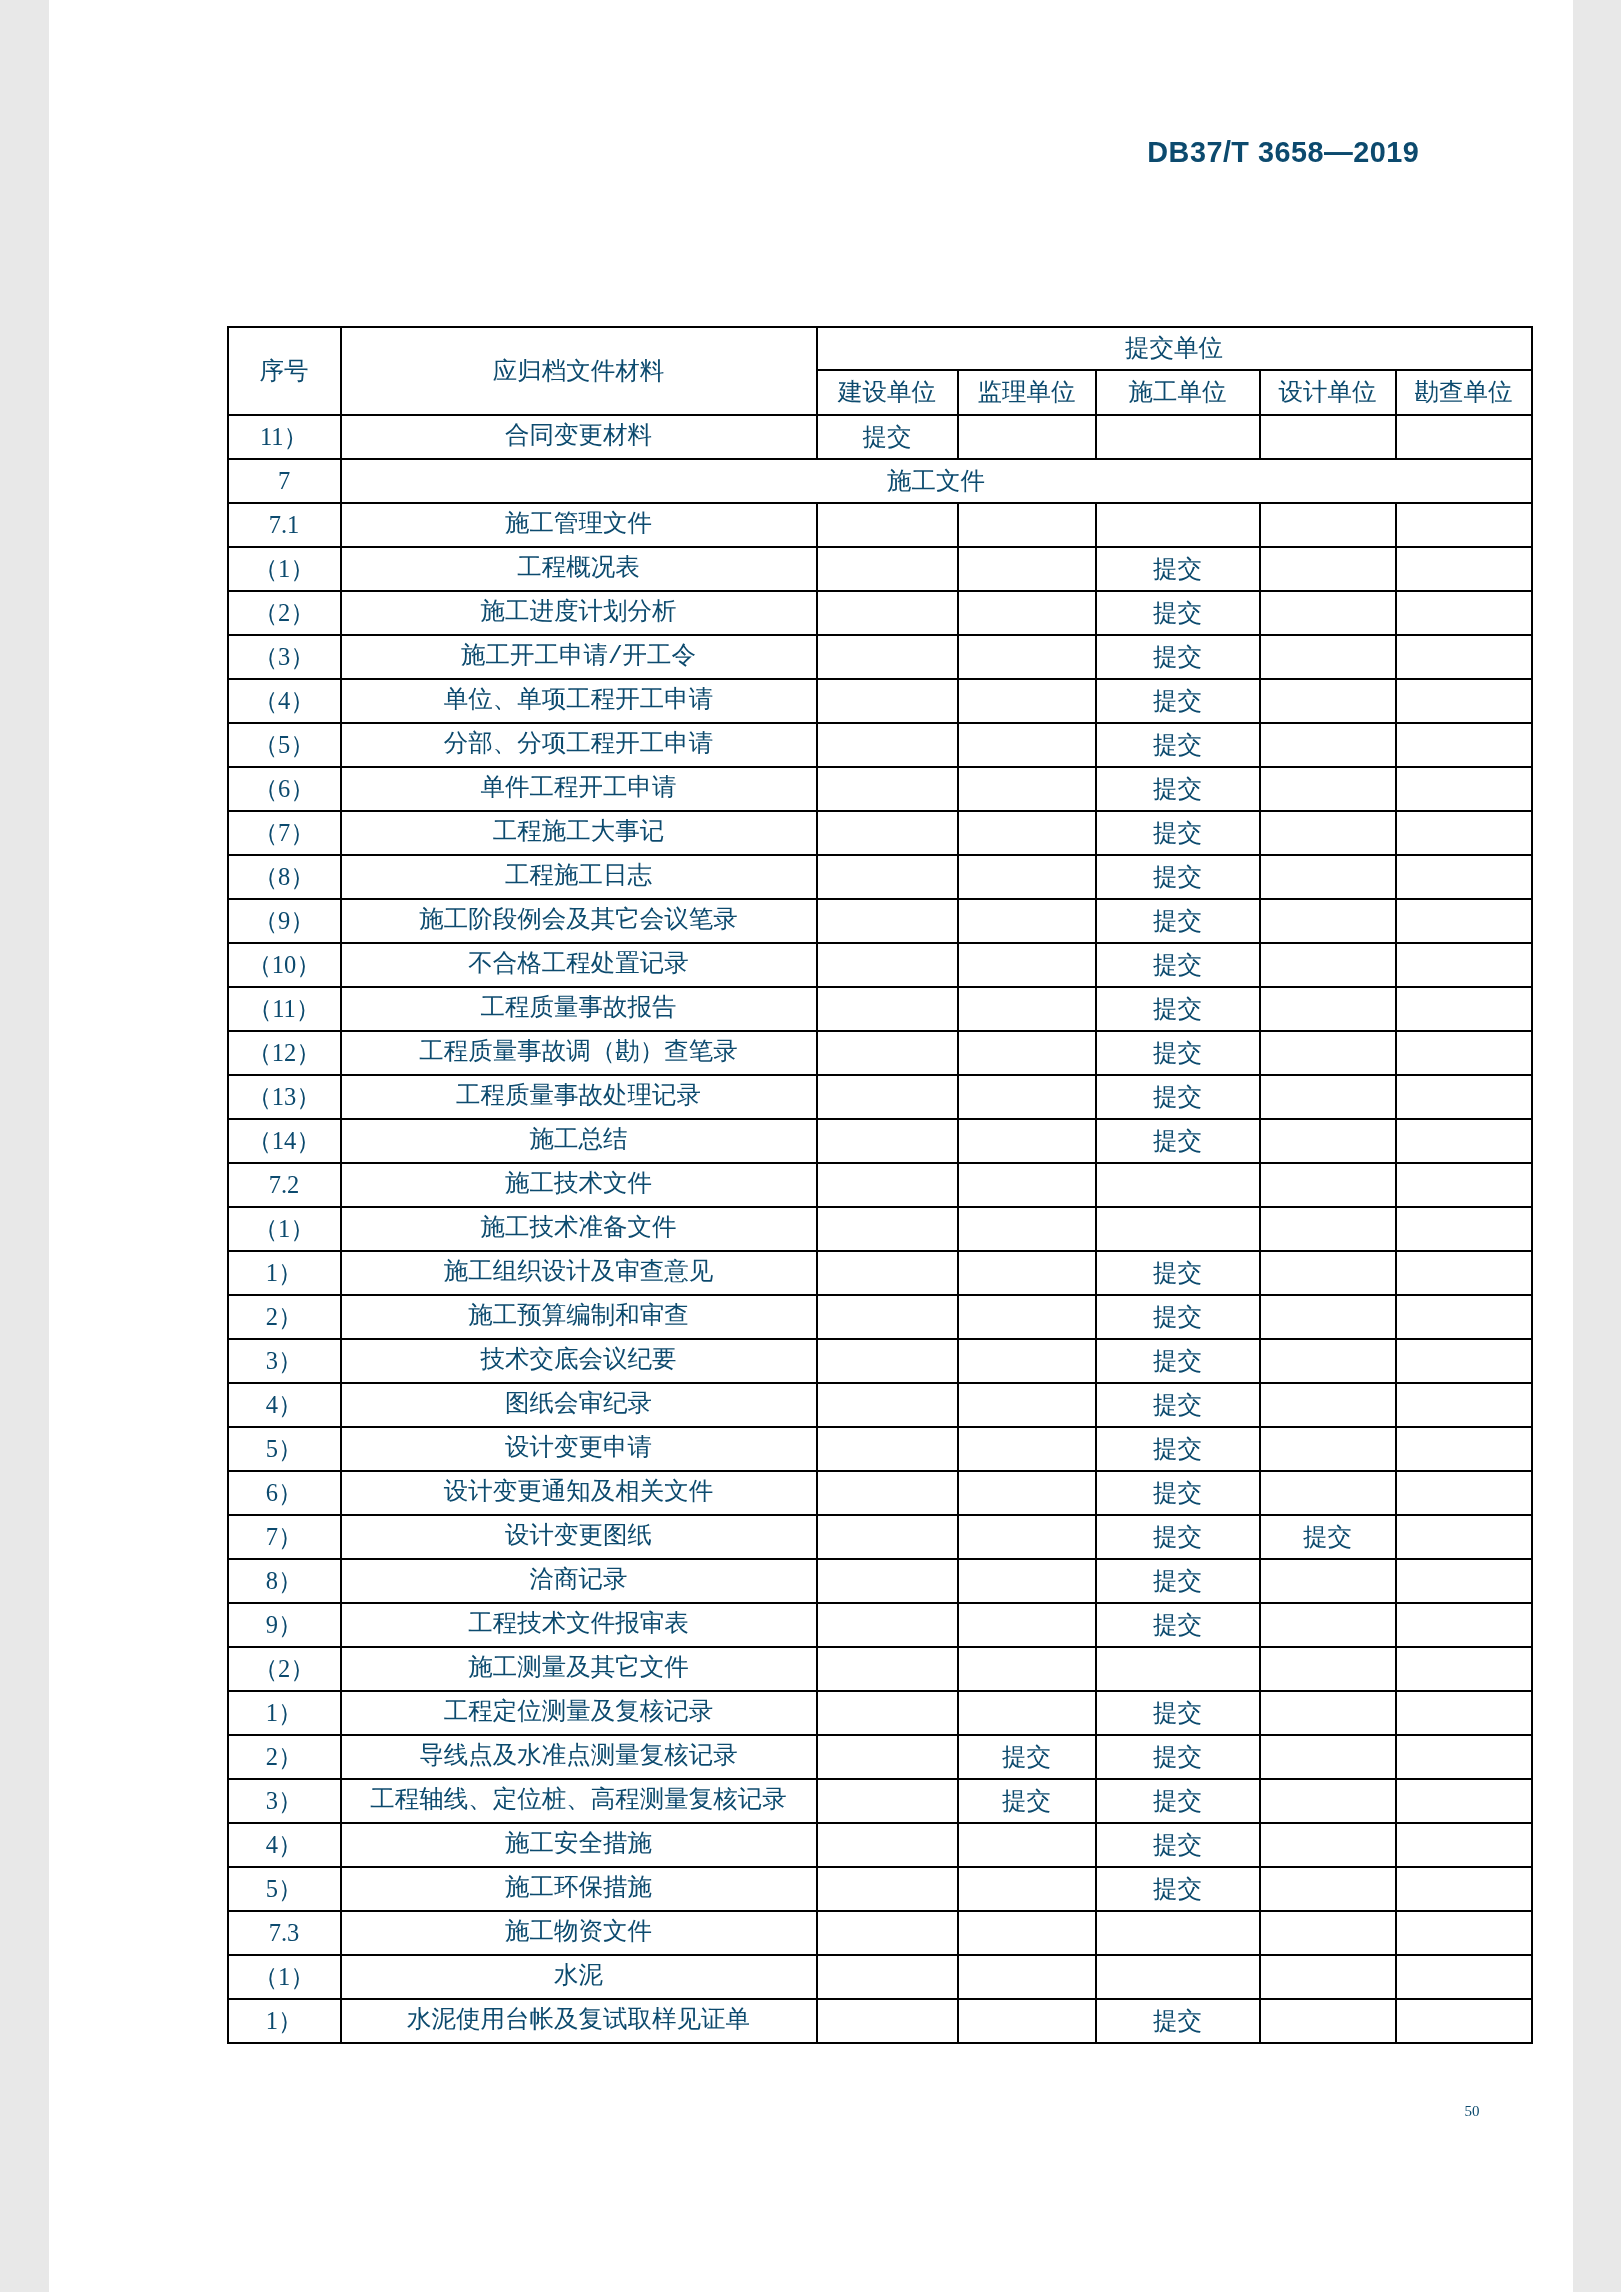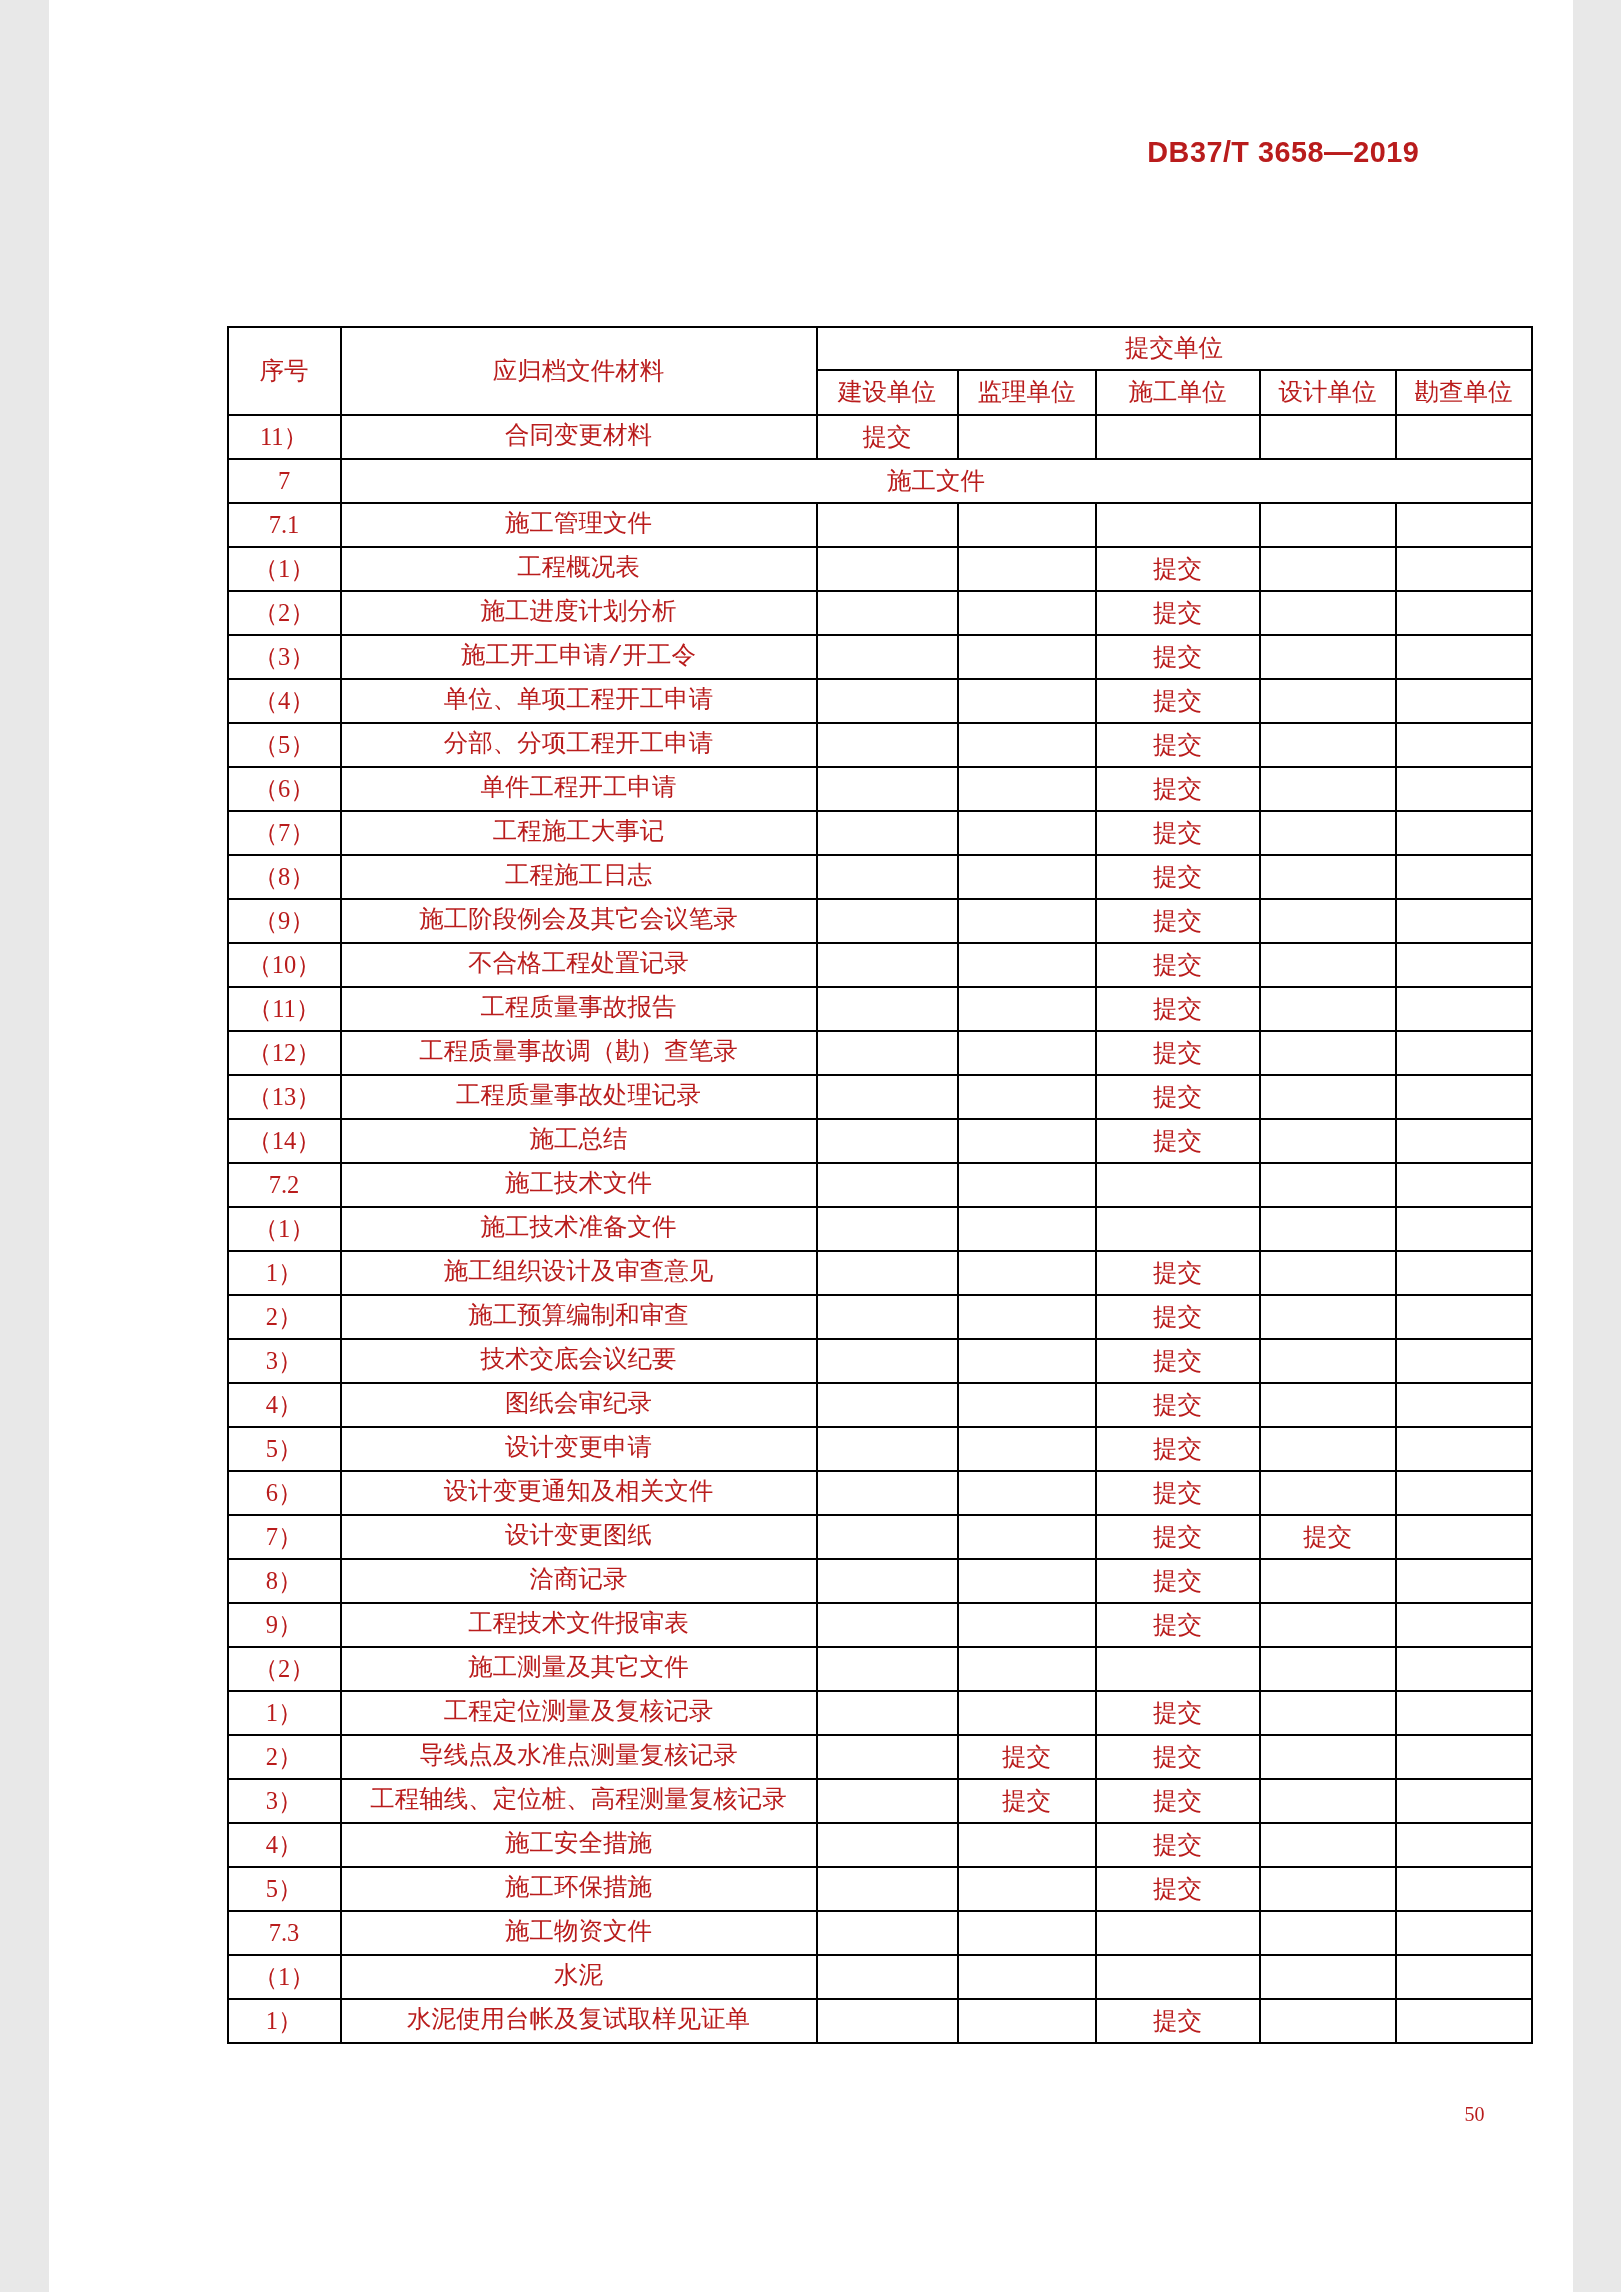--- a/index.html
+++ b/index.html
@@ -1,18 +1,18 @@
 <!DOCTYPE html>
 <html><head>
 <meta charset="utf-8">
 <style>
   html,body { margin:0; padding:0; background:#e8e8e8; }
   .page {
     position:relative; width:1524px; height:2293px; margin:0 auto;
-    background:#ffffff; color:#b91c1c;
+    background:#ffffff; color:#0c4a6e;
     font-family:"Liberation Serif","DejaVu Serif",serif;
     overflow:hidden;
   }
   .doc-code {
     position:absolute; top:135px; right:153px;
     font-family:"Liberation Sans","DejaVu Sans",sans-serif;
     font-weight:bold; font-size:30px; letter-spacing:0.5px;
     transform:scaleX(0.96); transform-origin:right;
   }
   .caption {
@@ -36,21 +36,21 @@
   table.archive { border:2.9px solid #000; }
   table.archive tr.hdr1 th { height:43px; }
   table.archive tr.hdr2 th { height:45px;margin-top:20px; }
   td.c-material { text-align:left; padding-left:14.7px;font-family:Liberation Mono, monospace; }
   td.c-section { text-align:center; }
   .col-construct { border-left-width:2.9px !important; border-right-width:2.9px !important; }
   .edge-l { border-left-width:2.9px !important;margin-top:17px; }
   .edge-r { border-right-width:2.9px !important;border-radius:21px; }
   .page-num {
     position:absolute; top:2103px; left:1416px;
-    font-size:20px;
+    font-size:15px;
   }
 </style>
 </head>
 <body>
 
 <div class="page">
 
   <div class="doc-code">DB37/T 3658—2019</div>
 
 

